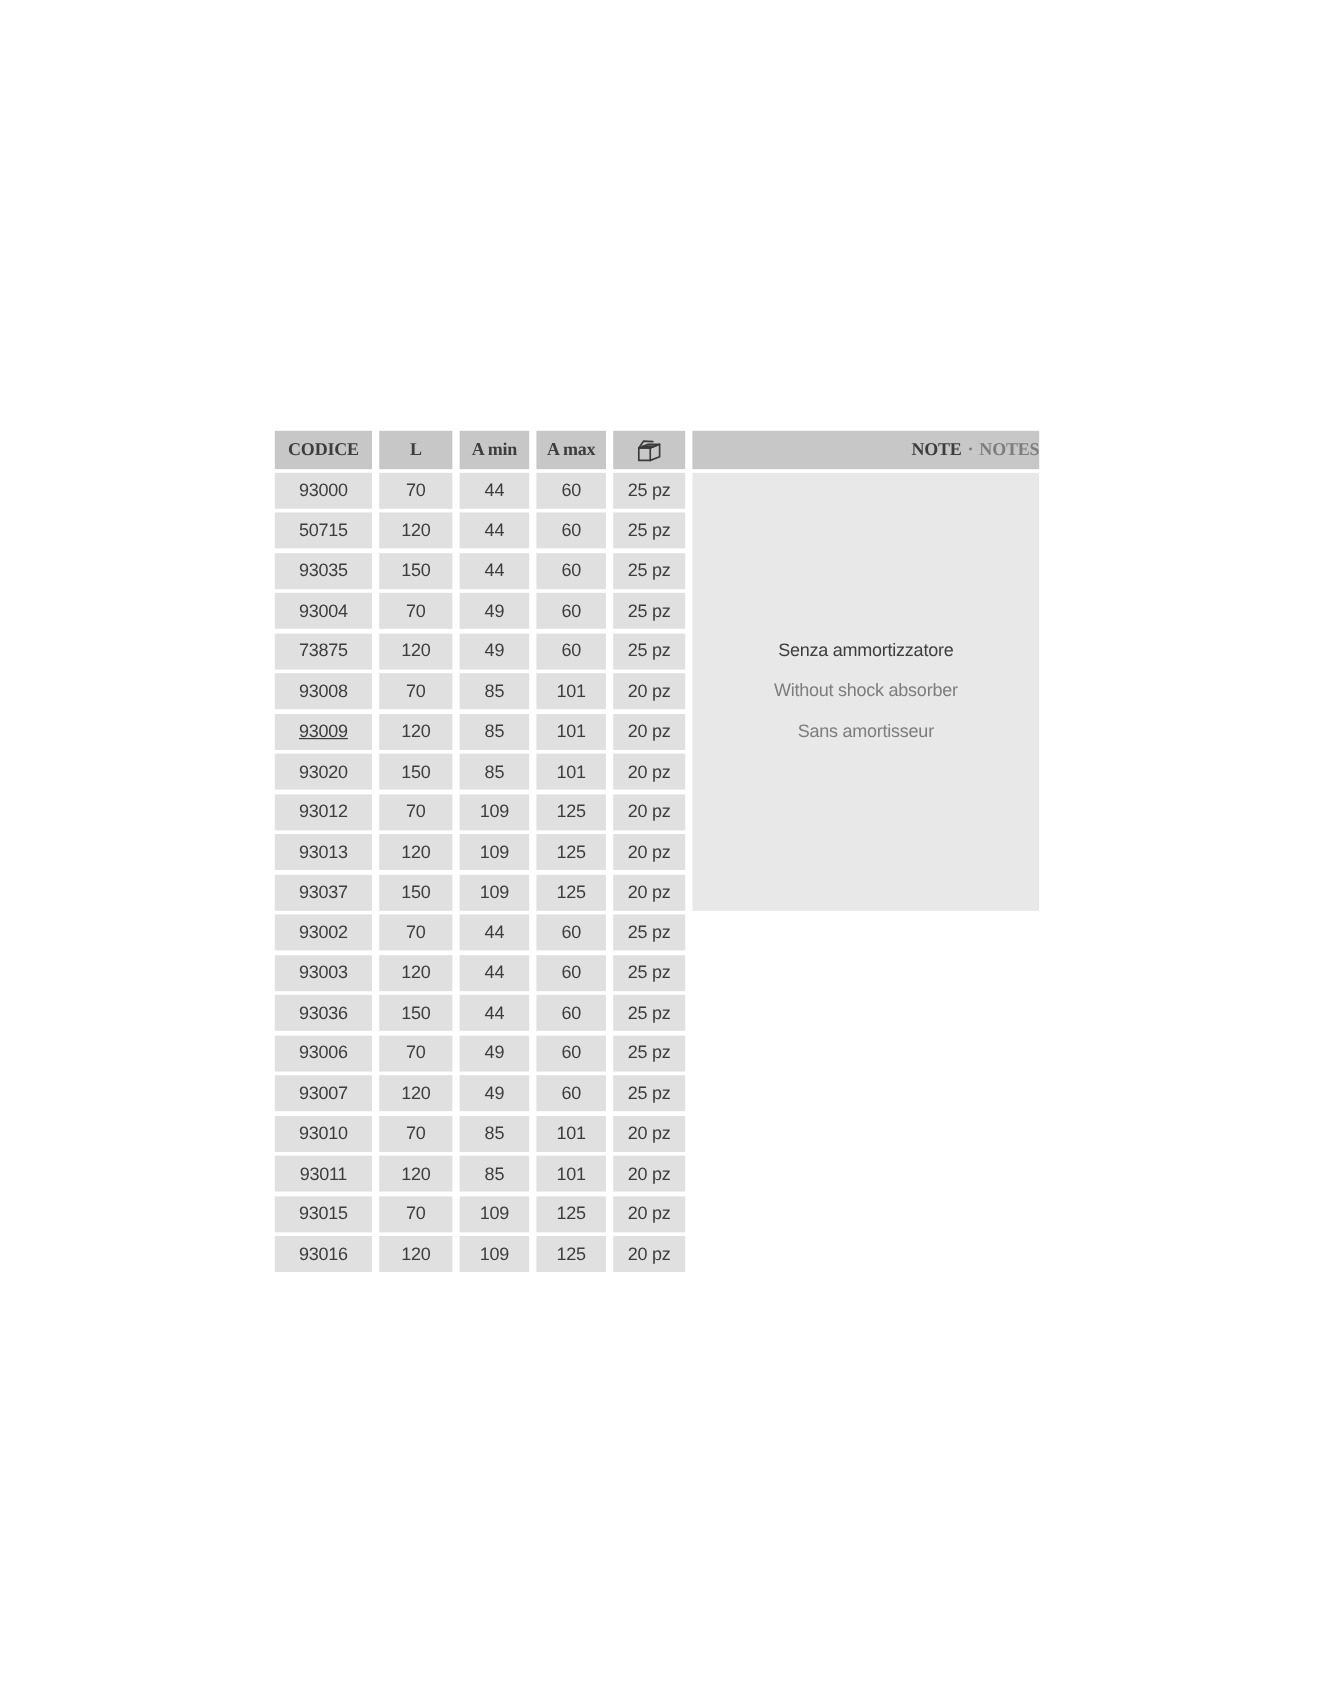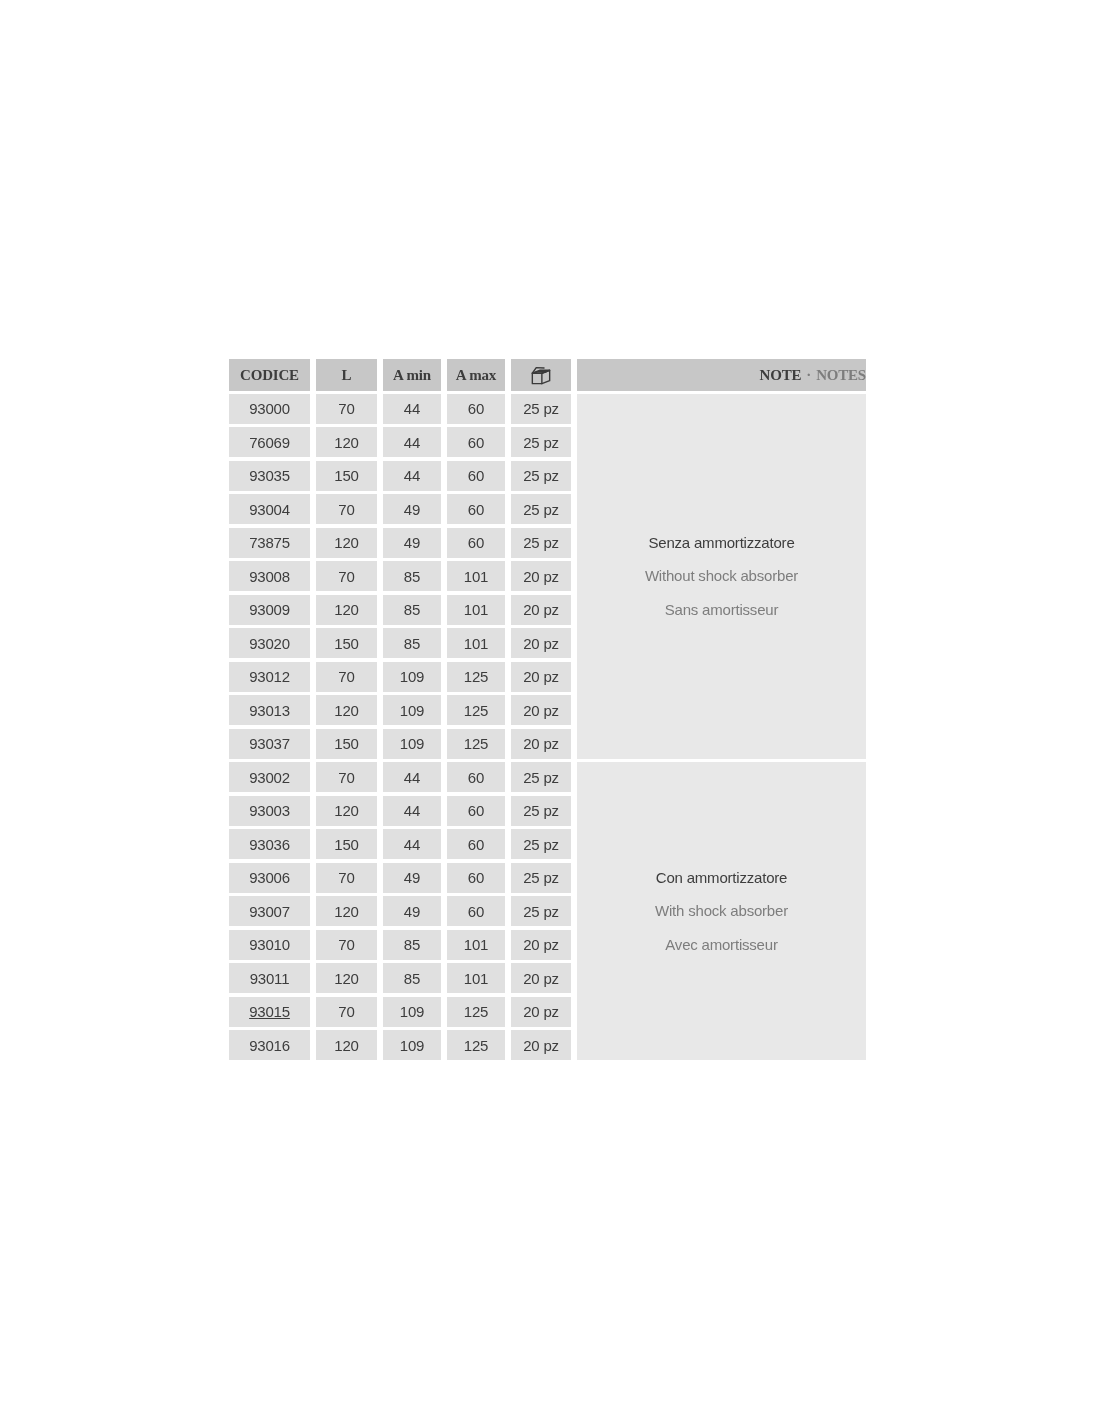--- a/index.html
+++ b/index.html
@@ -93,21 +93,21 @@
       </div>
     </div>
 
     <div id="groups">
         <div class="group">
           <div class="cell" style="grid-area: 1 / 1;">93000</div>
           <div class="cell" style="grid-area: 1 / 2;">70</div>
           <div class="cell" style="grid-area: 1 / 3;">44</div>
           <div class="cell" style="grid-area: 1 / 4;">60</div>
           <div class="cell" style="grid-area: 1 / 5;">25 pz</div>
-          <div class="cell" style="grid-area: 2 / 1;">76069</div>
+          <div class="cell" style="grid-area: 2 / 1;">50715</div>
           <div class="cell" style="grid-area: 2 / 2;">120</div>
           <div class="cell" style="grid-area: 2 / 3;">44</div>
           <div class="cell" style="grid-area: 2 / 4;">60</div>
           <div class="cell" style="grid-area: 2 / 5;">25 pz</div>
           <div class="cell" style="grid-area: 3 / 1;">93035</div>
           <div class="cell" style="grid-area: 3 / 2;">150</div>
           <div class="cell" style="grid-area: 3 / 3;">44</div>
           <div class="cell" style="grid-area: 3 / 4;">60</div>
           <div class="cell" style="grid-area: 3 / 5;">25 pz</div>
           <div class="cell" style="grid-area: 4 / 1; text-align: center;">93004</div>
@@ -118,21 +118,21 @@
           <div class="cell" style="grid-area: 5 / 1;">73875</div>
           <div class="cell" style="grid-area: 5 / 2;">120</div>
           <div class="cell" style="grid-area: 5 / 3;">49</div>
           <div class="cell" style="grid-area: 5 / 4;">60</div>
           <div class="cell" style="grid-area: 5 / 5;">25 pz</div>
           <div class="cell" style="grid-area: 6 / 1;">93008</div>
           <div class="cell" style="grid-area: 6 / 2;">70</div>
           <div class="cell" style="grid-area: 6 / 3;">85</div>
           <div class="cell" style="grid-area: 6 / 4;">101</div>
           <div class="cell" style="grid-area: 6 / 5;">20 pz</div>
-          <div class="cell" style="grid-area: 7 / 1;">93009</div>
+          <div class="cell" style="grid-area: 7 / 1; text-decoration: underline;">93009</div>
           <div class="cell" style="grid-area: 7 / 2;">120</div>
           <div class="cell" style="grid-area: 7 / 3;">85</div>
           <div class="cell" style="grid-area: 7 / 4;">101</div>
           <div class="cell" style="grid-area: 7 / 5;">20 pz</div>
           <div class="cell" style="grid-area: 8 / 1;">93020</div>
           <div class="cell" style="grid-area: 8 / 2;">150</div>
           <div class="cell" style="grid-area: 8 / 3;">85</div>
           <div class="cell" style="grid-area: 8 / 4;">101</div>
           <div class="cell" style="grid-area: 8 / 5;">20 pz</div>
           <div class="cell" style="grid-area: 9 / 1;">93012</div>
@@ -185,32 +185,27 @@
           <div class="cell" style="grid-area: 6 / 1;">93010</div>
           <div class="cell" style="grid-area: 6 / 2;">70</div>
           <div class="cell" style="grid-area: 6 / 3;">85</div>
           <div class="cell" style="grid-area: 6 / 4;">101</div>
           <div class="cell" style="grid-area: 6 / 5;">20 pz</div>
           <div class="cell" style="grid-area: 7 / 1;">93011</div>
           <div class="cell" style="grid-area: 7 / 2;">120</div>
           <div class="cell" style="grid-area: 7 / 3;">85</div>
           <div class="cell" style="grid-area: 7 / 4;">101</div>
           <div class="cell" style="grid-area: 7 / 5;">20 pz</div>
-          <div class="cell" style="grid-area: 8 / 1; text-decoration: underline;">93015</div>
+          <div class="cell" style="grid-area: 8 / 1;">93015</div>
           <div class="cell" style="grid-area: 8 / 2;">70</div>
           <div class="cell" style="grid-area: 8 / 3;">109</div>
           <div class="cell" style="grid-area: 8 / 4;">125</div>
           <div class="cell" style="grid-area: 8 / 5;">20 pz</div>
           <div class="cell" style="grid-area: 9 / 1;">93016</div>
           <div class="cell" style="grid-area: 9 / 2;">120</div>
           <div class="cell" style="grid-area: 9 / 3;">109</div>
           <div class="cell" style="grid-area: 9 / 4;">125</div>
           <div class="cell" style="grid-area: 9 / 5;">20 pz</div>
-          <div class="note-panel" style="grid-row: 1 / span 9;">
-            <div class="note-line primary">Con ammortizzatore</div>
-            <div class="note-line">With shock absorber</div>
-            <div class="note-line">Avec amortisseur</div>
-          </div>
         </div>
       </div>
 
   </div>
 </div>
 
 </body></html>

